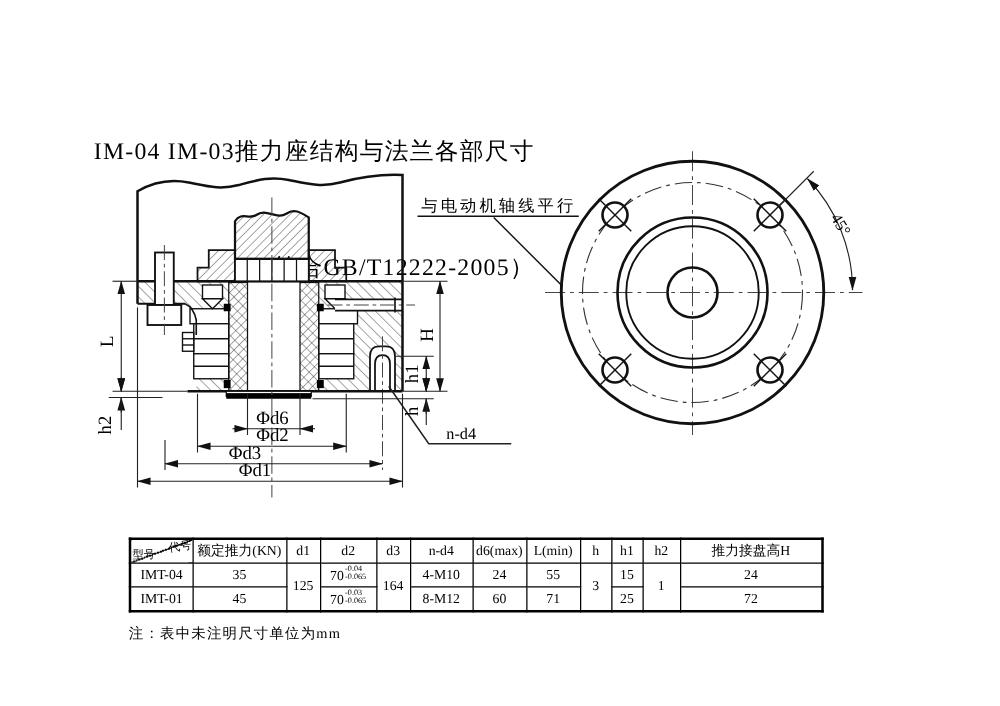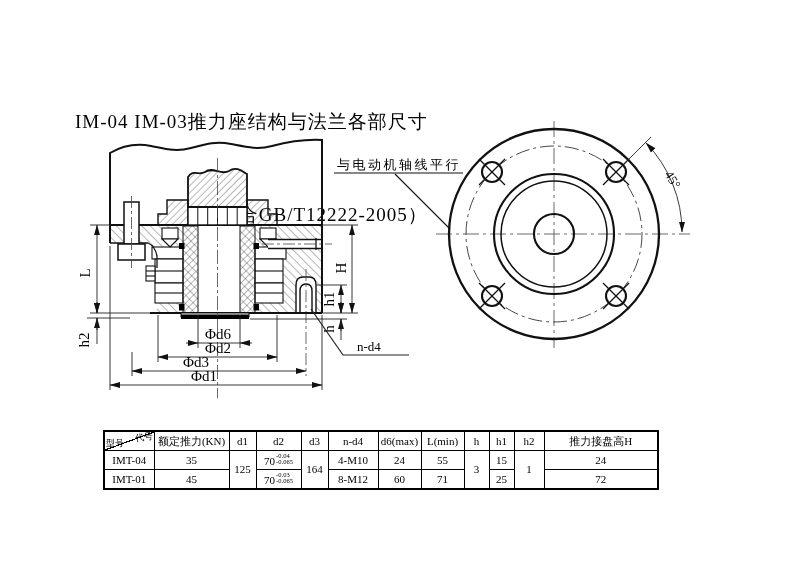--- a/index.html
+++ b/index.html
@@ -293,14 +293,15 @@
     </td>
     <td>8-M12</td>
     <td>60</td>
     <td>71</td>
     <td>25</td>
     <td>72</td>
   </tr>
 </tbody>
     </table>
 
+<div id="note">注：表中未注明尺寸单位为mm</div>
 
 </div>
 
 </body></html>

